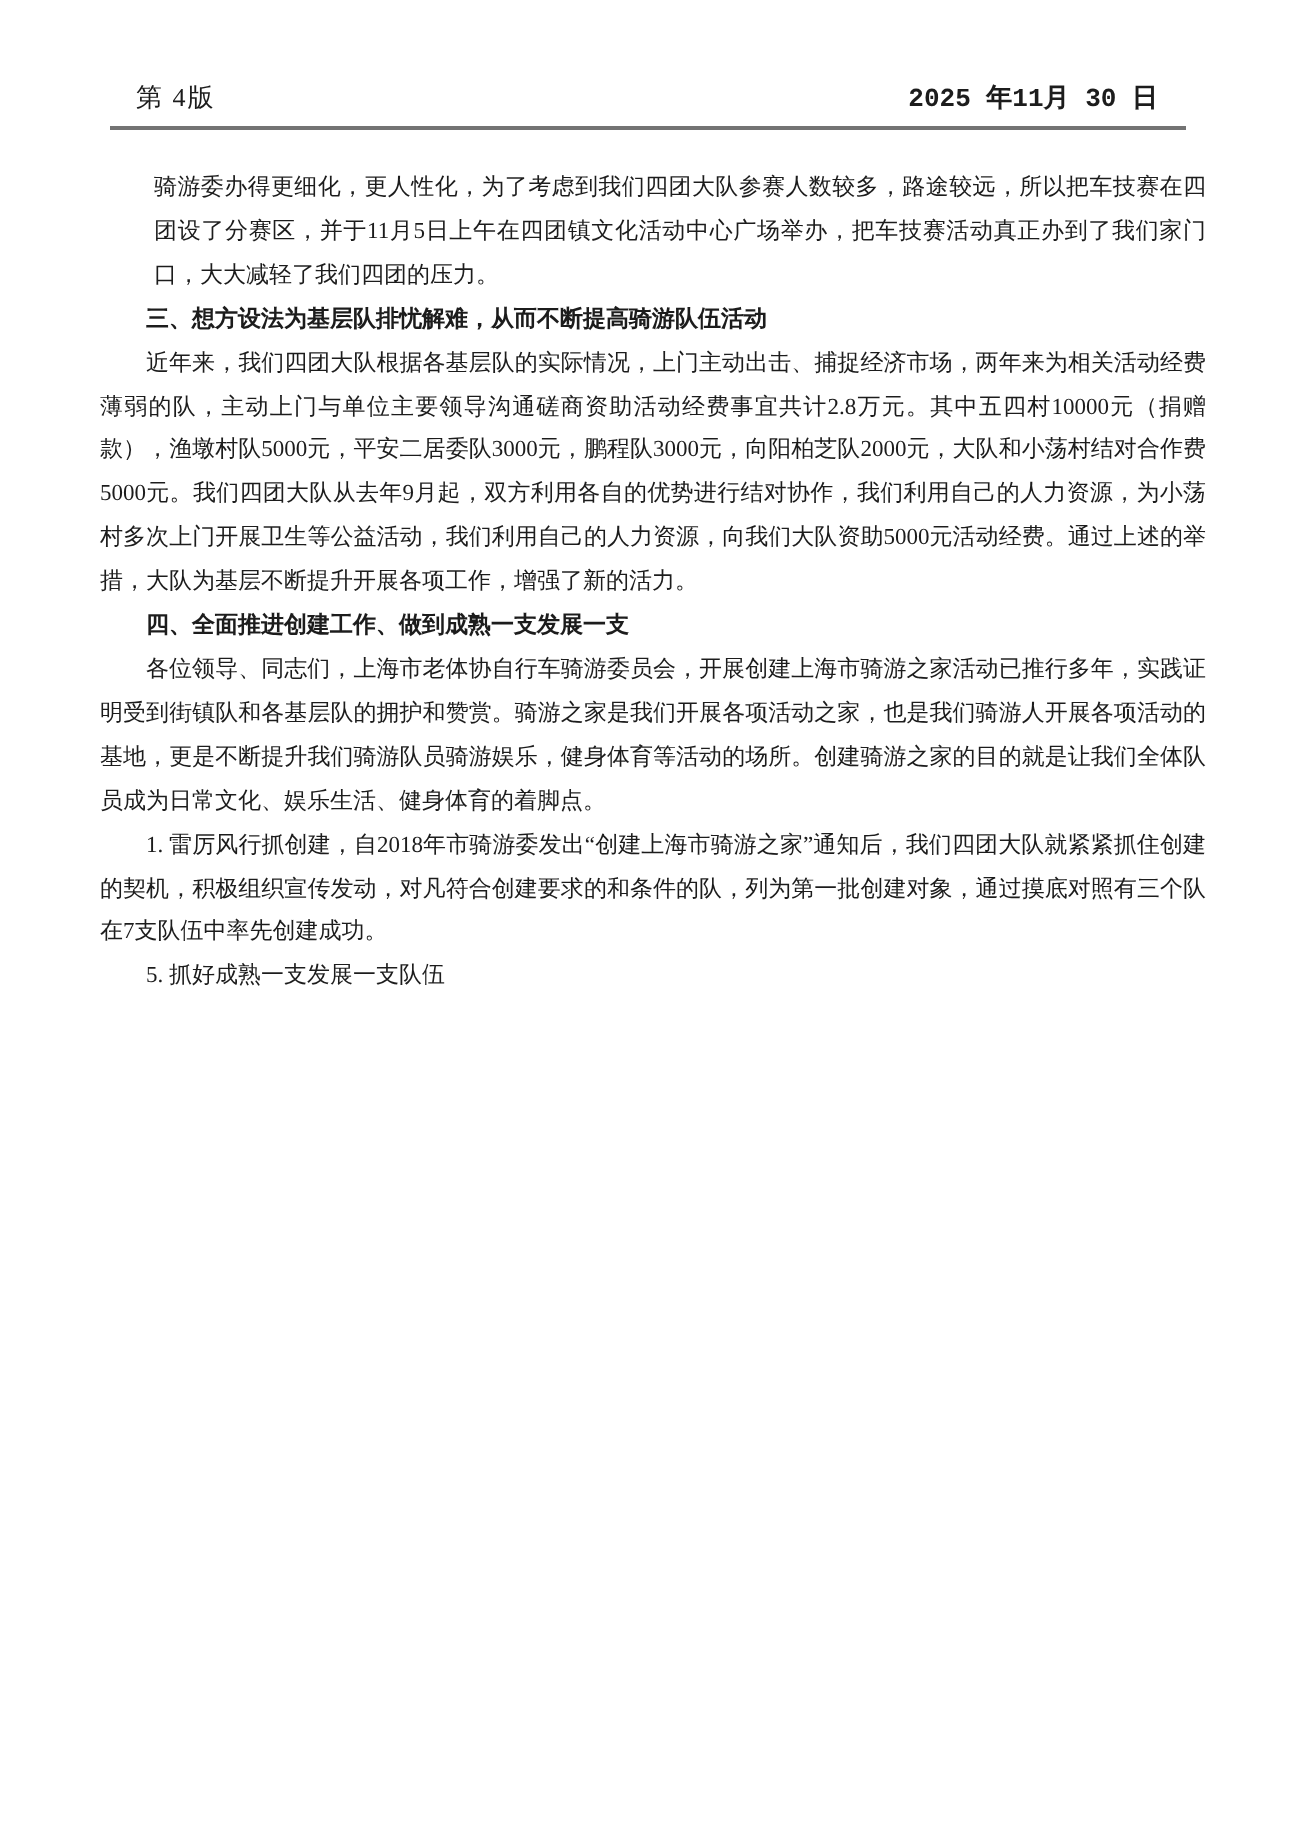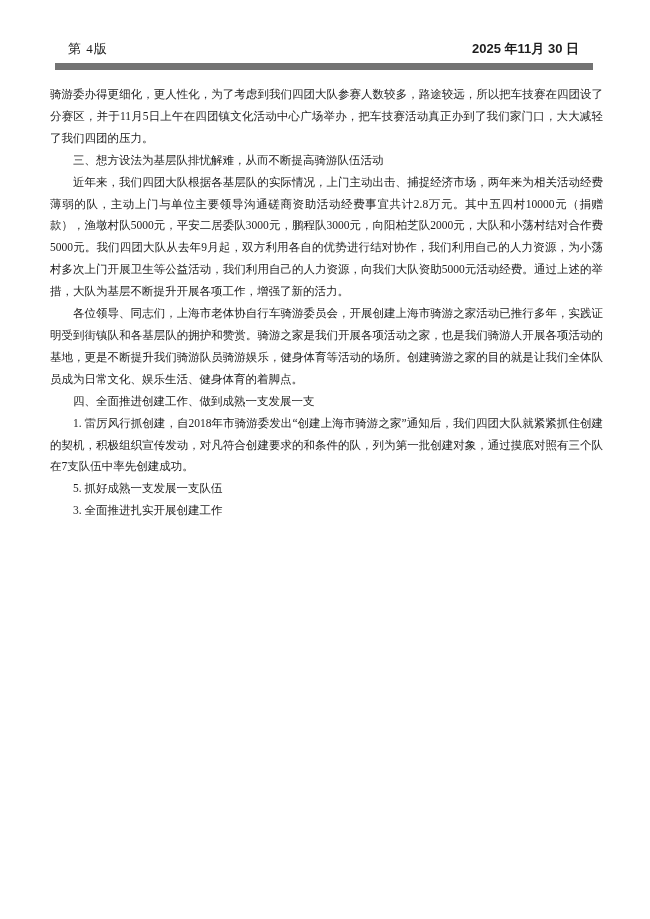--- a/index.html
+++ b/index.html
@@ -17,68 +17,68 @@
     color: #1c1c1c;
   }
   .page-header {
     position: absolute;
     left: 55px;
     width: 538px;
     top: 40px;
     display: flex;
     justify-content: space-between;
     align-items: flex-end;
-    border-bottom: 7px solid #737373;
+    border-bottom: 2px solid #737373;
     padding-bottom: 5px;
   }
   .page-label {
     font-size: 13px;
     padding-left: 13px;
     letter-spacing: 1px;
   }
   .page-date {
     font-size: 13px;
     font-weight: bold;
     padding-right: 14px;
-    font-family: Liberation Sans, sans-serif;
+    font-family: Liberation Mono, monospace;
   }
   .article {
     position: absolute;
     left: 50px;
     top: 84px;
     width: 553px;
     font-size: 11.5px;
     line-height: 21.9px;
     text-align: justify;
     text-justify: inter-ideograph;
   }
   .para {
     margin: 0;
     padding: 0;
     text-indent: 2em;
     word-break: break-all;
   }
   .para.continuation {
     text-indent: 0;
+    margin-left: 27px;
   }
   .para.heading {
-    font-weight: normal;
+    font-weight: bold;
   }
 </style>
 </head>
 <body>
 
 <div class="page">
   <div class="page-header">
     <span class="page-label">第 4版</span>
     <span class="page-date">2025 年11月 30 日</span>
   </div>
   <div class="article">
       <p class="para continuation">骑游委办得更细化，更人性化，为了考虑到我们四团大队参赛人数较多，路途较远，所以把车技赛在四团设了分赛区，并于11月5日上午在四团镇文化活动中心广场举办，把车技赛活动真正办到了我们家门口，大大减轻了我们四团的压力。</p>
       <p class="para heading">三、想方设法为基层队排忧解难，从而不断提高骑游队伍活动</p>
       <p class="para body">近年来，我们四团大队根据各基层队的实际情况，上门主动出击、捕捉经济市场，两年来为相关活动经费薄弱的队，主动上门与单位主要领导沟通磋商资助活动经费事宜共计2.8万元。其中五四村10000元（捐赠款），渔墩村队5000元，平安二居委队3000元，鹏程队3000元，向阳柏芝队2000元，大队和小荡村结对合作费5000元。我们四团大队从去年9月起，双方利用各自的优势进行结对协作，我们利用自己的人力资源，为小荡村多次上门开展卫生等公益活动，我们利用自己的人力资源，向我们大队资助5000元活动经费。通过上述的举措，大队为基层不断提升开展各项工作，增强了新的活力。</p>
+      <p class="para heading">四、全面推进创建工作、做到成熟一支发展一支</p>
       <p class="para body">各位领导、同志们，上海市老体协自行车骑游委员会，开展创建上海市骑游之家活动已推行多年，实践证明受到街镇队和各基层队的拥护和赞赏。骑游之家是我们开展各项活动之家，也是我们骑游人开展各项活动的基地，更是不断提升我们骑游队员骑游娱乐，健身体育等活动的场所。创建骑游之家的目的就是让我们全体队员成为日常文化、娱乐生活、健身体育的着脚点。</p>
-      <p class="para heading">四、全面推进创建工作、做到成熟一支发展一支</p>
       <p class="para body">1. 雷厉风行抓创建，自2018年市骑游委发出“创建上海市骑游之家”通知后，我们四团大队就紧紧抓住创建的契机，积极组织宣传发动，对凡符合创建要求的和条件的队，列为第一批创建对象，通过摸底对照有三个队在7支队伍中率先创建成功。</p>
       <p class="para body">5. 抓好成熟一支发展一支队伍</p>
-      <p class="para body">3. 全面推进扎实开展创建工作</p>
     </div>
 </div>
 
 </body></html>

